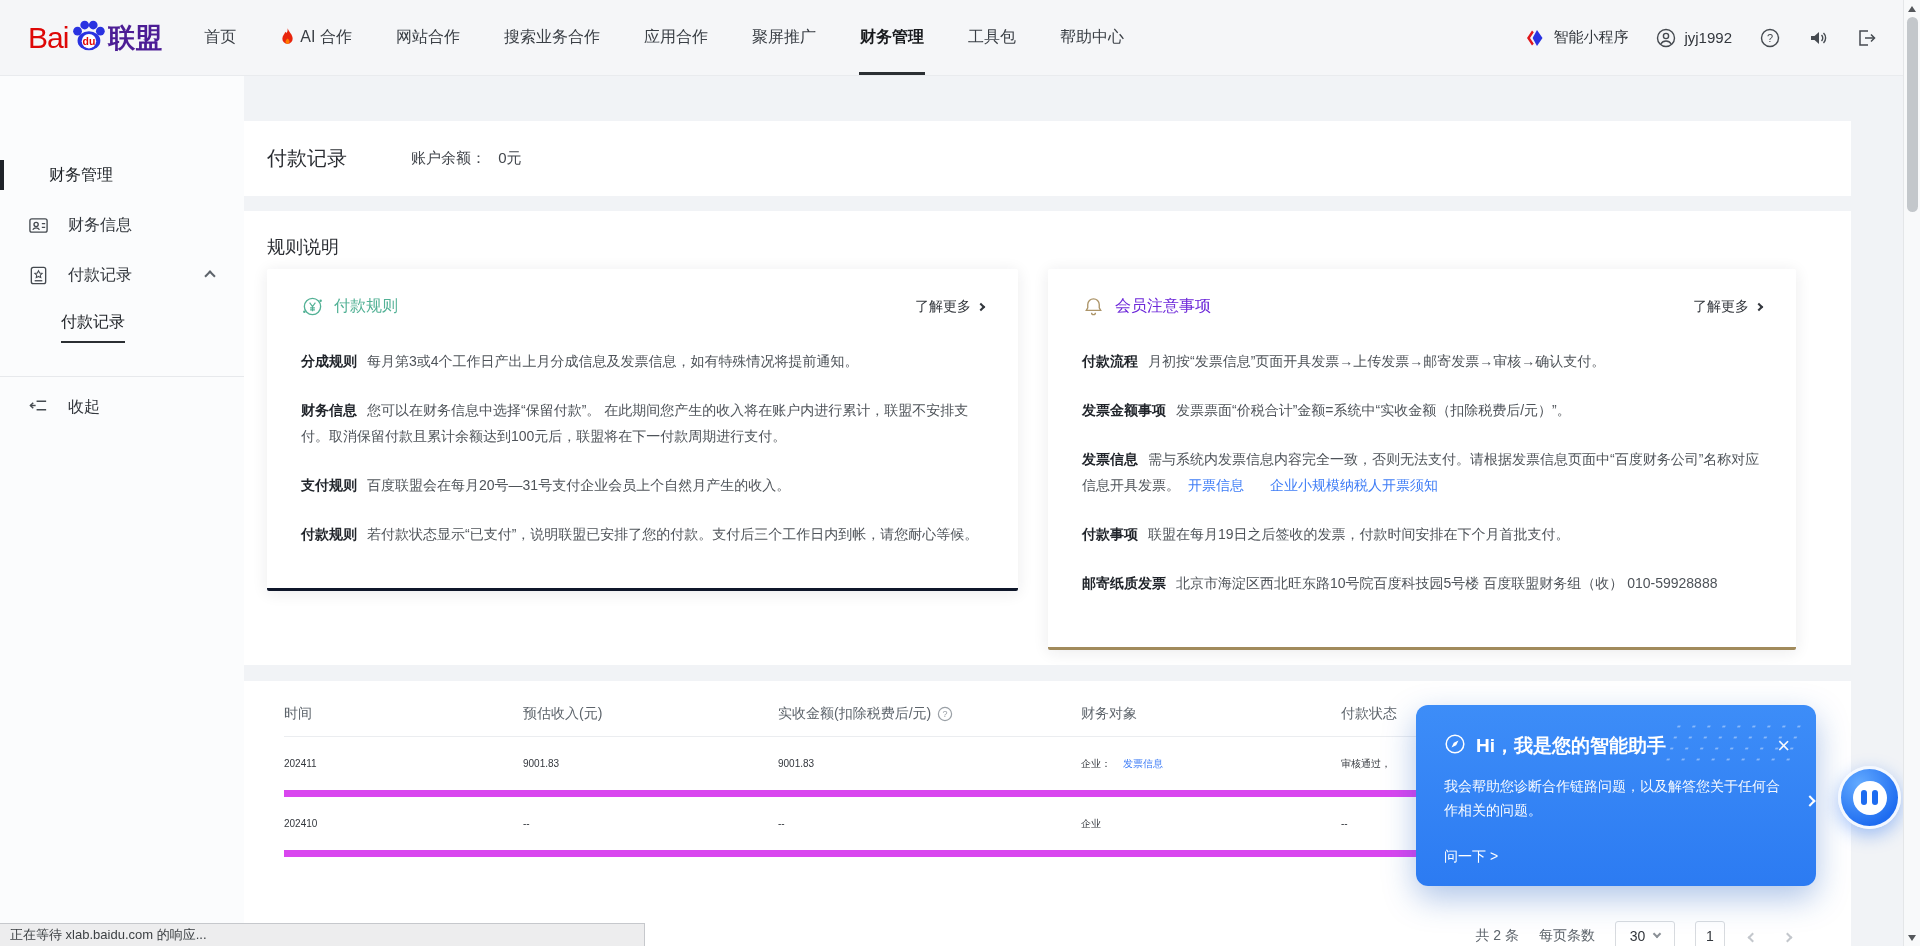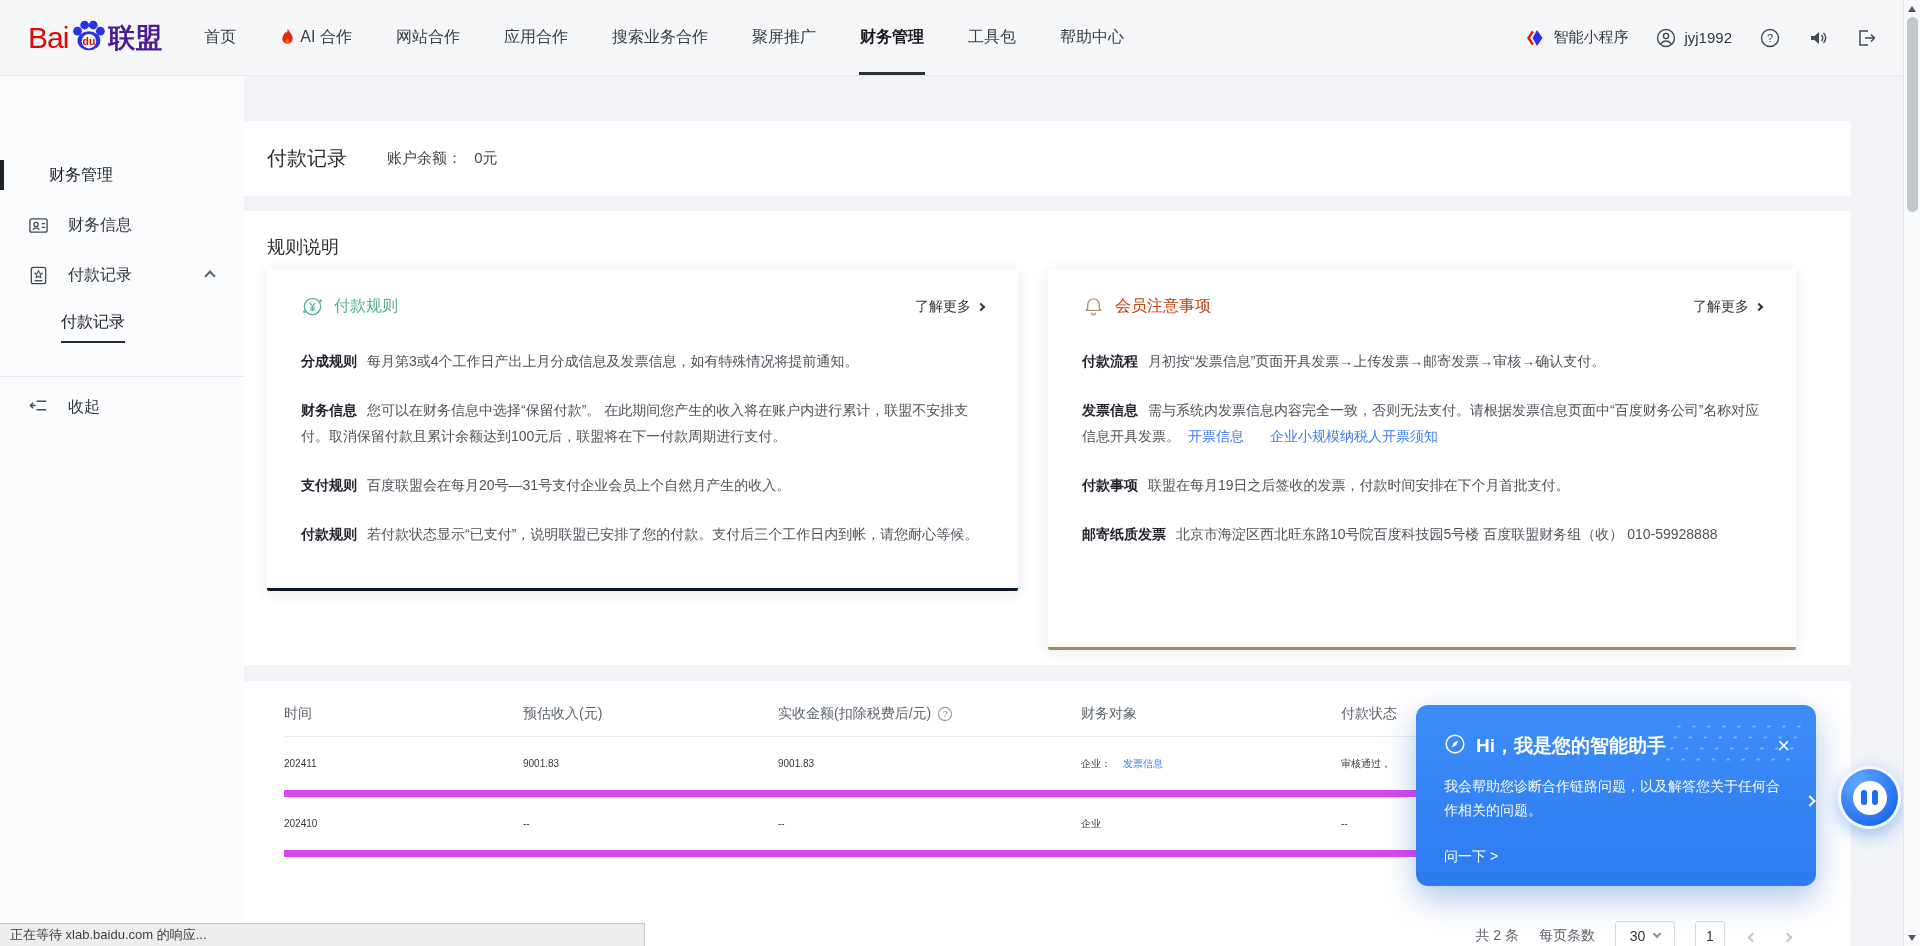--- a/index.html
+++ b/index.html
@@ -43,33 +43,33 @@
   .side-sub { position:absolute; top:236px; left:61px; font-size:16px; color:#23262b;
     padding-bottom:8px; border-bottom:2px solid #2b2f33; cursor:pointer; }
   .side-div { position:absolute; top:300px; left:0; width:100%; height:1px; background:#e7e9ec; }
   .side-collapse { position:absolute; top:316px; left:0; right:0; height:30px; display:flex;
     align-items:center; gap:19px; padding-left:28px; font-size:16px; color:#33373d; cursor:pointer; }
 
   
   .panel { position:absolute; left:244px; width:1607px; background:#fff; }
   .panel-head { top:121px; height:75px; display:flex; align-items:center; }
   .page-title { font-size:20px; font-weight:500; color:#2b2e33; margin-left:23px; }
-  .balance { margin-left:40px; font-size:15px; color:#43474d; }
+  .balance { margin-left:64px; font-size:15px; color:#43474d; }
   .balance b { font-weight:normal; margin-left:8px; }
 
   .panel-rules { top:211px; height:454px; }
   .rules-heading { position:absolute; left:23px; top:24px; font-size:18px; font-weight:500; color:#2b2e33; }
   .card { position:absolute; top:58px; background:#fff; border-radius:2px;
     box-shadow:0 2px 16px rgba(31,35,41,.09); }
   .card-green { left:23px; width:751px; height:322px; border-bottom:3px solid #0f172a; }
   .card-gold  { left:804px; width:748px; height:381px; border-bottom:3px solid #a18a5b; }
   .card-head { display:flex; align-items:center; padding:26px 34px 0 34px; }
   .card-ic { width:23px; height:23px; }
   .card-title { font-size:16px; margin-left:10px; }
-  .tgreen { color:#52b195; } .tgold { color:#c2410c; }
+  .tgreen { color:#52b195; } .tgold { color:#6d28d9; }
   .more { margin-left:auto; font-size:14px; color:#33373d; display:flex; align-items:center; gap:7px; cursor:pointer; }
   .more .chev { width:6px; height:6px; border-color:#33373d; }
   .card-body { padding:30px 34px 0 34px; }
   .rule { font-size:14px; line-height:26px; margin-bottom:23px; color:#4e5359; }
   .rule b { color:#1f2329; margin-right:10px; font-weight:bold; }
   .rule a { color:#3f7df6; text-decoration:none; cursor:pointer; }
   .rule a + a { margin-left:26px; }
   .rule a:first-of-type { margin-left:8px; }
 
   .panel-table { top:681px; height:265px; }
@@ -154,22 +154,22 @@
       <a class="nav-item">
         <span class="flame">
           <svg viewBox="0 0 16 20" width="15" height="19">
               <path d="M8.2 0c1 4 5.3 6.2 5.3 11.2a5.5 5.5 0 0 1-11 0C2.5 8 5 6.6 5.6 3.8 6.6 5.8 8.2 5.4 8.2 0z" fill="#e8240c"></path>
               <path d="M8 11c1.4 1.2 2.2 2.2 2.2 3.6a2.2 2.2 0 0 1-4.4 0C5.8 13 7 12.4 8 11z" fill="#ff7a00"></path>
             </svg>
         </span>
         <span>AI 合作</span>
       </a>
       <a class="nav-item">网站合作</a>
+      <a class="nav-item">搜索业务合作</a>
       <a class="nav-item">应用合作</a>
-      <a class="nav-item">搜索业务合作</a>
       <a class="nav-item">聚屏推广</a>
       <a class="nav-item active">财务管理</a>
       <a class="nav-item">工具包</a>
       <a class="nav-item">帮助中心</a>
     </nav>
     <div class="nav-right">
       <a class="nav-chip">
         <span class="nav-ic">
           <svg viewBox="0 0 20 20" width="20" height="20">
               <path d="M7 2.5 2 10l5 7.5 1.8-1.8L5 10l3.8-5.7z" fill="#e0181c"></path>
@@ -307,20 +307,23 @@
         <a class="more">
           <span>了解更多</span>
           <i class="chev chev-right"></i>
         </a>
       </div>
       <div class="card-body">
         <div class="rule">
           <b>付款流程</b><span>月初按“发票信息”页面开具发票→上传发票→邮寄发票→审核→确认支付。</span>
         </div>
         <div class="rule">
+          <b>发票金额事项</b><span>发票票面“价税合计”金额=系统中“实收金额（扣除税费后/元）”。</span>
+        </div>
+        <div class="rule">
           <b>发票信息</b><span>需与系统内发票信息内容完全一致，否则无法支付。请根据发票信息页面中“百度财务公司”名称对应信息开具发票。</span><a>开票信息</a><a>企业小规模纳税人开票须知</a>
         </div>
         <div class="rule">
           <b>付款事项</b><span>联盟在每月19日之后签收的发票，付款时间安排在下个月首批支付。</span>
         </div>
         <div class="rule">
           <b>邮寄纸质发票</b><span>北京市海淀区西北旺东路10号院百度科技园5号楼 百度联盟财务组（收） 010-59928888</span>
         </div>
       </div>
     </div>

